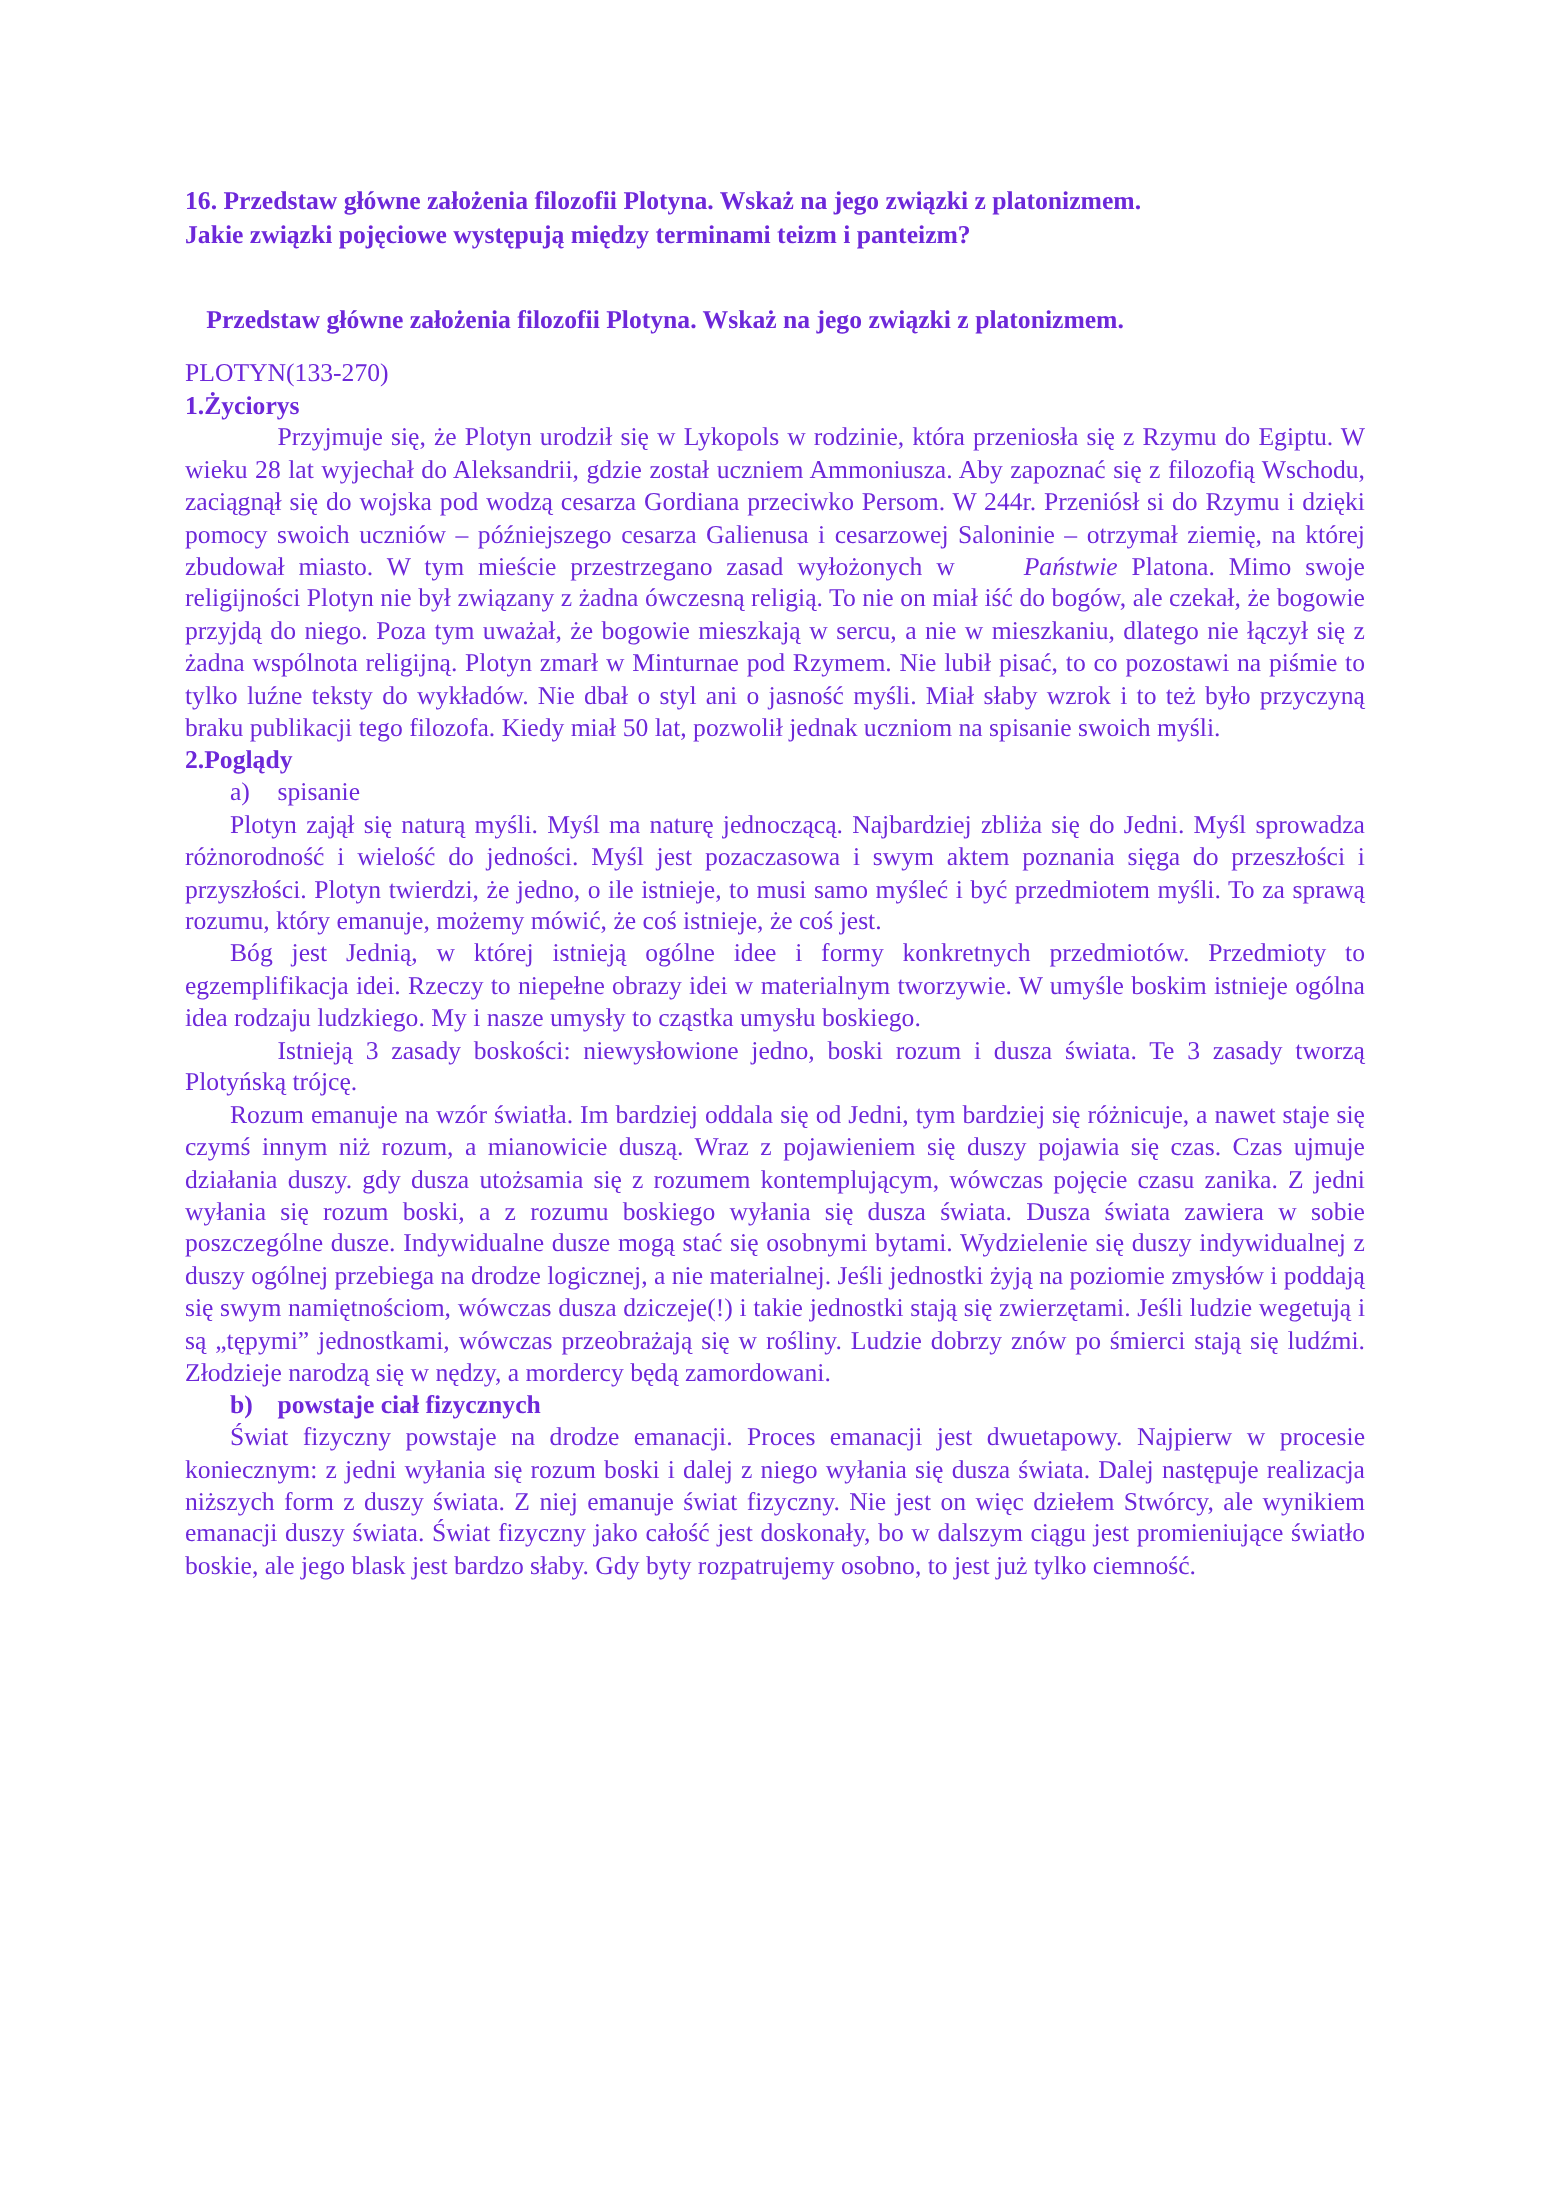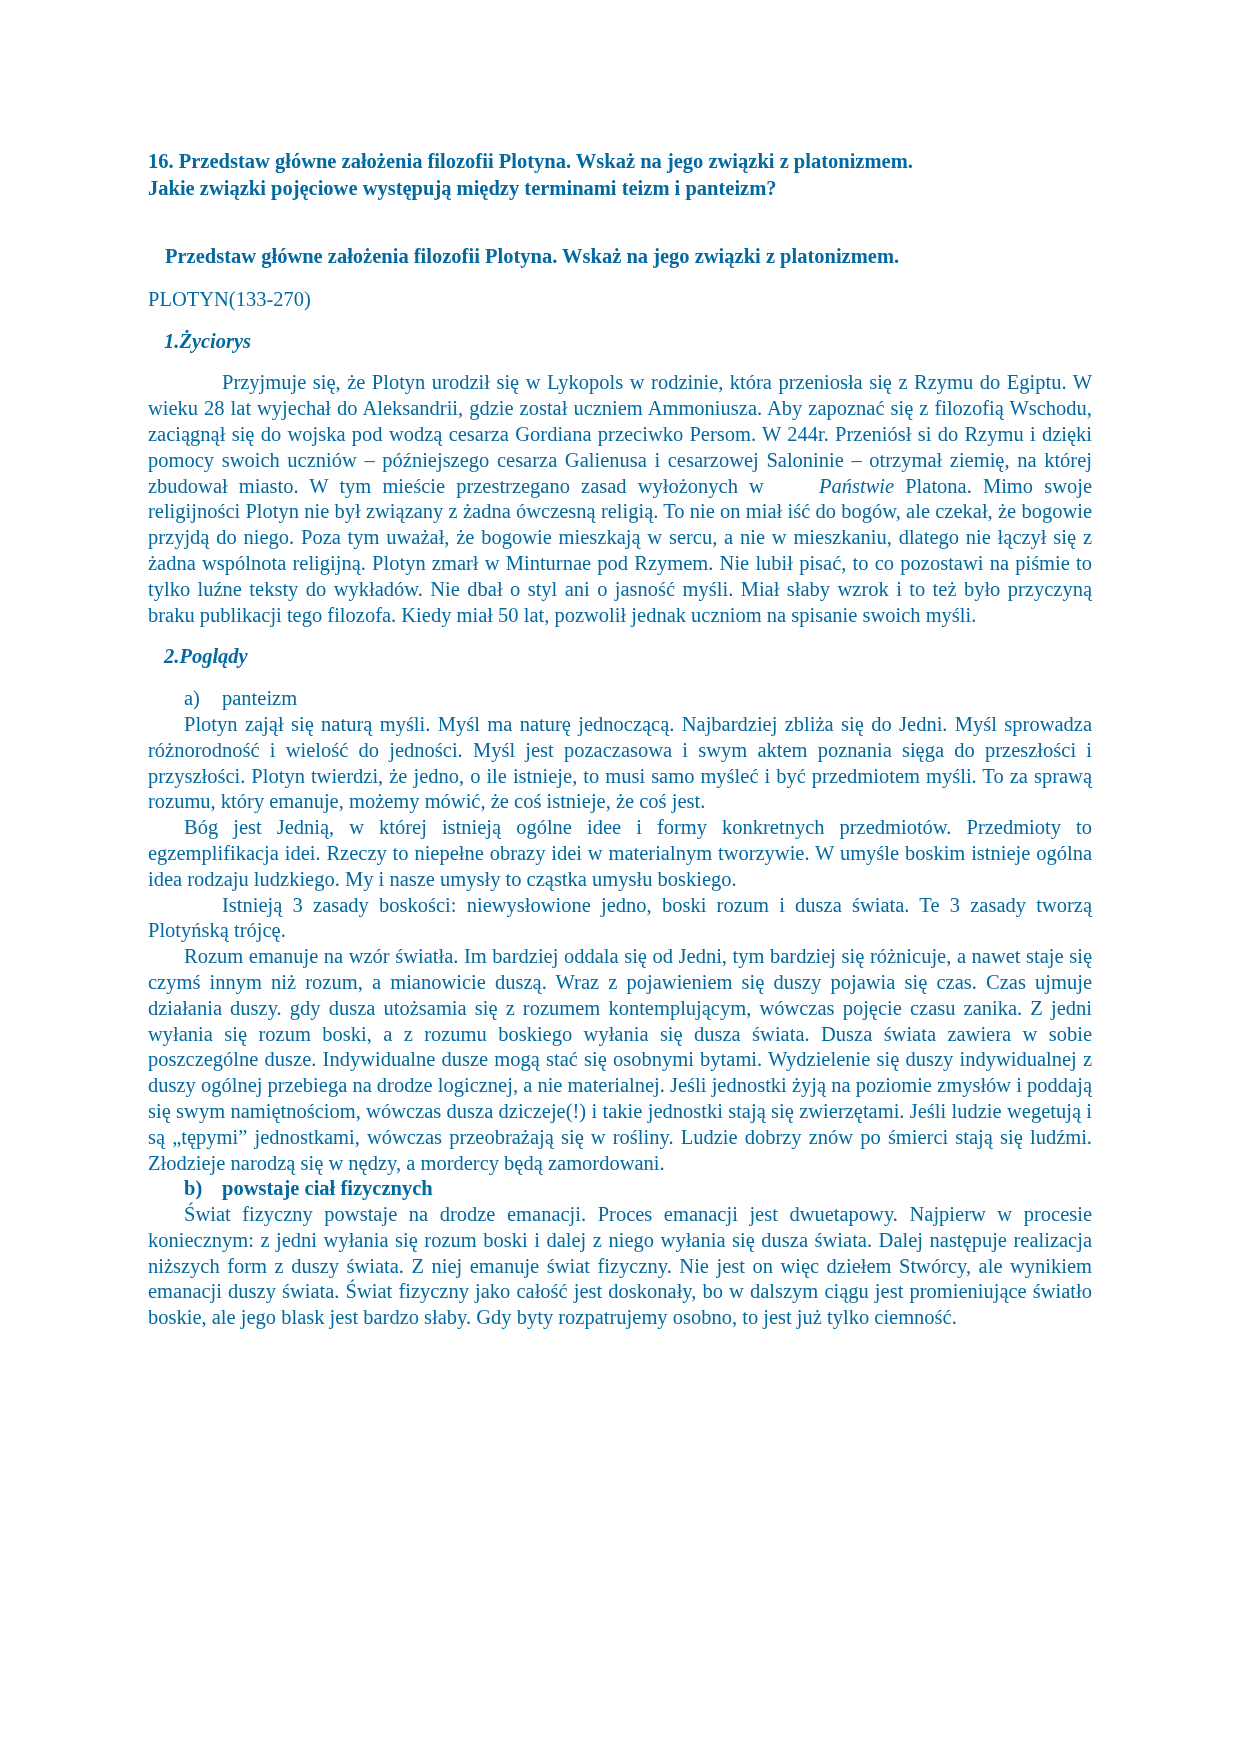--- a/index.html
+++ b/index.html
@@ -5,27 +5,27 @@
   html, body { margin: 0; padding: 0; background: #ffffff; }
   body { width: 1240px; height: 1754px; position: relative; overflow: hidden; }
   .page {
     position: absolute;
     left: 148px;
     top: 148px;
     width: 944px;
     font-family: "Liberation Serif", "DejaVu Serif", serif;
     font-size: 20.5px;
     line-height: 25.8px;
-    color: #0369a1;
+    color: #6d28d9;
   }
   .title { font-weight: bold; line-height: 27px; margin: 0; }
   .spacer { height: 25px; }
   .subtitle { font-weight: bold; margin: 17px; }
   .plain { margin: 0; }
-  .section-heading { font-weight: bold; margin: 16px; font-style: italic; }
+  .section-heading { font-weight: bold; margin: 0; }
   p.body { margin: 0; text-align: justify; }
   p.indent1 { text-indent: 36px; }
   p.indent2 { text-indent: 74px; }
   .list-item { margin: 0; padding-left: 36px; display: flex; }
   .list-marker { width: 38px; flex: none; }
   .list-item.bold { font-weight: bold; }
   em { font-style: italic; margin-left: 44px; }
 </style>
 </head>
 <body>
@@ -37,21 +37,21 @@
   <p class="subtitle">Przedstaw główne założenia filozofii Plotyna. Wskaż na jego związki z platonizmem.</p>
   <p class="plain">PLOTYN(133-270)</p>
 
   <p class="section-heading">1.Życiorys</p>
   <p class="body indent2"><span>Przyjmuje się, że Plotyn urodził się w Lykopols w rodzinie, która przeniosła się z Rzymu do Egiptu. W wieku 28 lat wyjechał do Aleksandrii, gdzie został uczniem Ammoniusza. Aby zapoznać się z filozofią Wschodu, zaciągnął się do wojska pod wodzą cesarza Gordiana przeciwko Persom.  W 244r. Przeniósł si do Rzymu i dzięki pomocy swoich uczniów – późniejszego cesarza Galienusa i cesarzowej Saloninie – otrzymał ziemię, na której zbudował miasto. W tym mieście przestrzegano zasad wyłożonych w </span><em>Państwie</em><span> Platona. Mimo swoje religijności Plotyn nie był związany z żadna ówczesną religią. To nie on miał iść do bogów, ale czekał, że bogowie przyjdą do niego. Poza tym uważał, że bogowie mieszkają w sercu, a nie w mieszkaniu, dlatego nie łączył się z żadna wspólnota religijną. Plotyn zmarł w Minturnae pod Rzymem. Nie lubił pisać, to co pozostawi na piśmie to tylko luźne teksty do wykładów. Nie dbał o styl ani o jasność myśli. Miał słaby wzrok i to też było przyczyną braku publikacji tego filozofa. Kiedy miał 50 lat, pozwolił jednak  uczniom na spisanie swoich myśli.</span></p>
 
   <p class="section-heading">2.Poglądy</p>
 
   <div class="list-item">
     <span class="list-marker">a)</span>
-    <span>panteizm</span>
+    <span>spisanie</span>
   </div>
   <p class="body indent1">Plotyn zajął się naturą myśli. Myśl ma naturę jednoczącą. Najbardziej zbliża się do Jedni. Myśl sprowadza różnorodność i wielość do jedności. Myśl jest pozaczasowa i swym aktem poznania sięga do przeszłości i przyszłości.  Plotyn twierdzi, że jedno, o ile istnieje, to musi samo myśleć i być przedmiotem myśli. To za sprawą rozumu, który emanuje, możemy mówić, że coś istnieje, że coś jest.</p>
   <p class="body indent1">Bóg jest Jednią, w której istnieją ogólne idee i formy konkretnych przedmiotów. Przedmioty to egzemplifikacja idei. Rzeczy to niepełne obrazy idei w materialnym tworzywie. W umyśle boskim  istnieje ogólna idea rodzaju ludzkiego. My i nasze umysły to cząstka umysłu boskiego.</p>
   <p class="body indent2">Istnieją 3 zasady boskości: niewysłowione jedno, boski rozum i dusza świata. Te 3 zasady tworzą Plotyńską trójcę.</p>
   <p class="body indent1">Rozum emanuje na wzór światła. Im bardziej oddala się od Jedni, tym bardziej się różnicuje, a nawet staje się czymś innym niż rozum, a mianowicie duszą. Wraz z pojawieniem się duszy pojawia się czas. Czas ujmuje działania duszy. gdy dusza utożsamia się z rozumem kontemplującym, wówczas pojęcie czasu zanika. Z jedni wyłania się rozum boski, a z rozumu boskiego wyłania się dusza świata. Dusza świata zawiera w sobie poszczególne dusze. Indywidualne dusze mogą stać się osobnymi bytami. Wydzielenie się duszy indywidualnej z duszy ogólnej przebiega na drodze logicznej, a nie materialnej. Jeśli jednostki żyją na poziomie zmysłów i poddają się swym namiętnościom, wówczas dusza dziczeje(!) i takie jednostki stają się zwierzętami. Jeśli ludzie wegetują i są „tępymi” jednostkami, wówczas przeobrażają się w rośliny. Ludzie dobrzy znów po śmierci stają się ludźmi. Złodzieje narodzą się w nędzy, a mordercy będą zamordowani.</p>
 
   <div class="list-item bold">
     <span class="list-marker">b)</span>
     <span>powstaje ciał fizycznych</span>
   </div>

